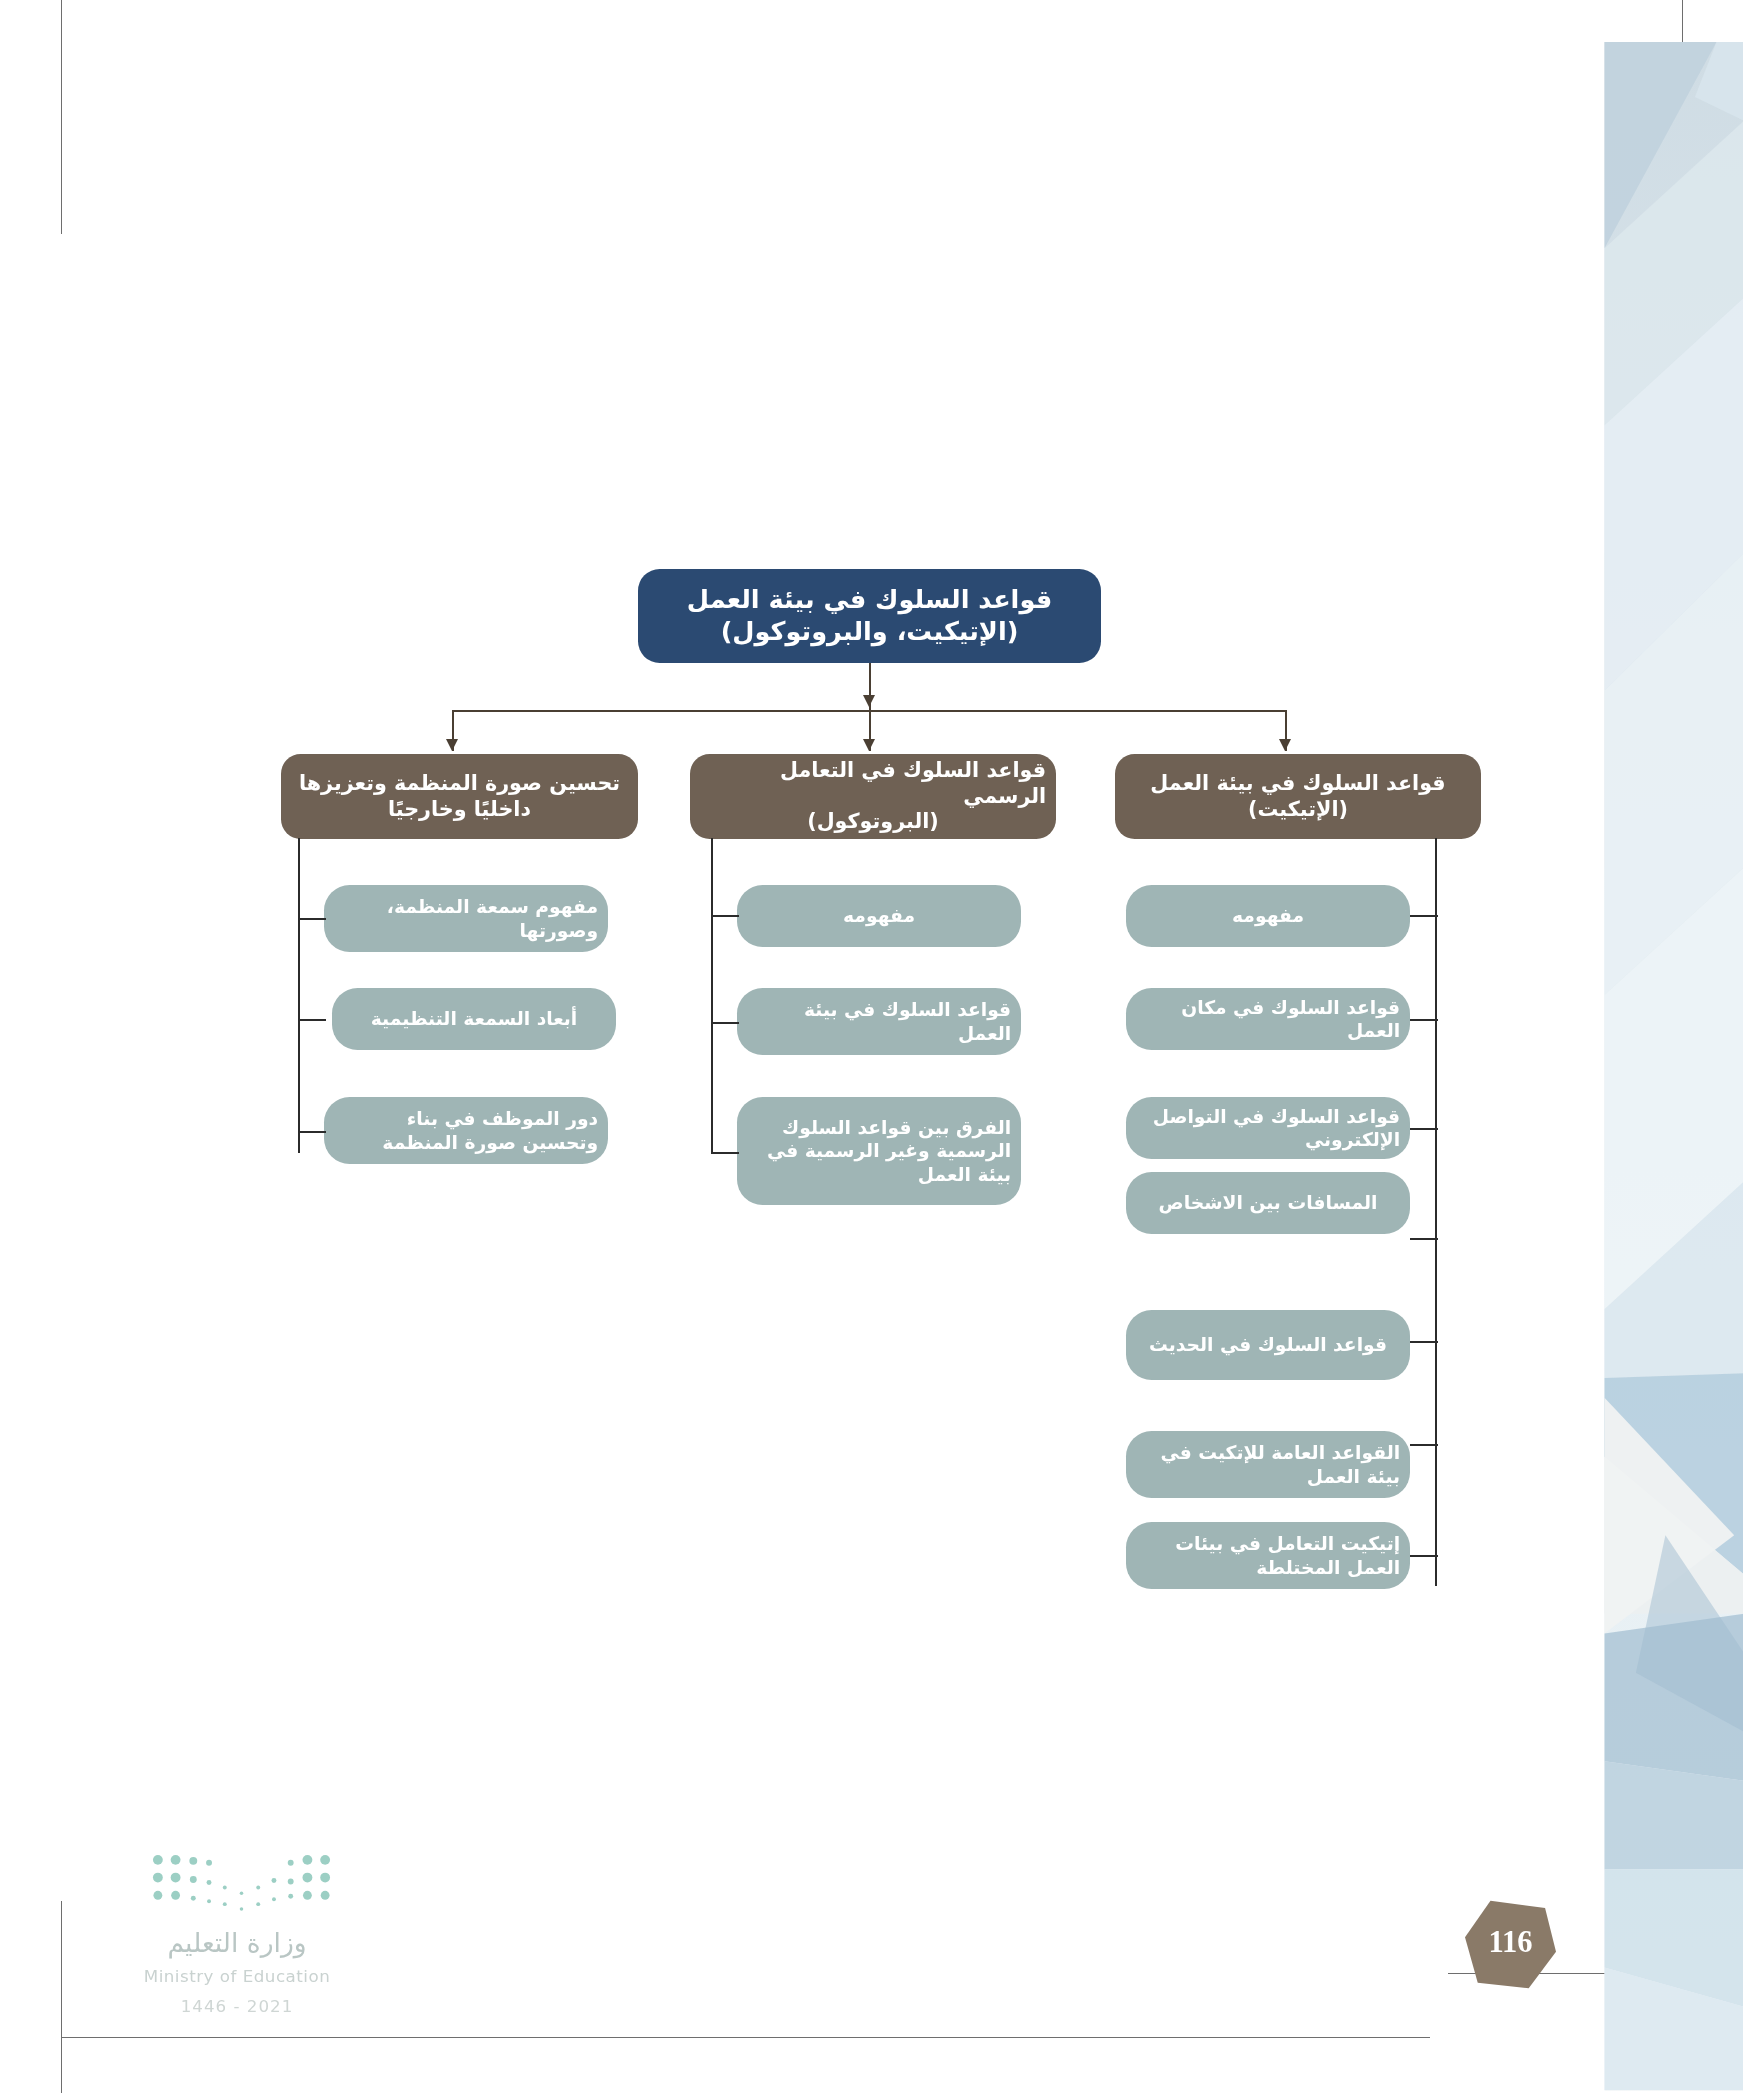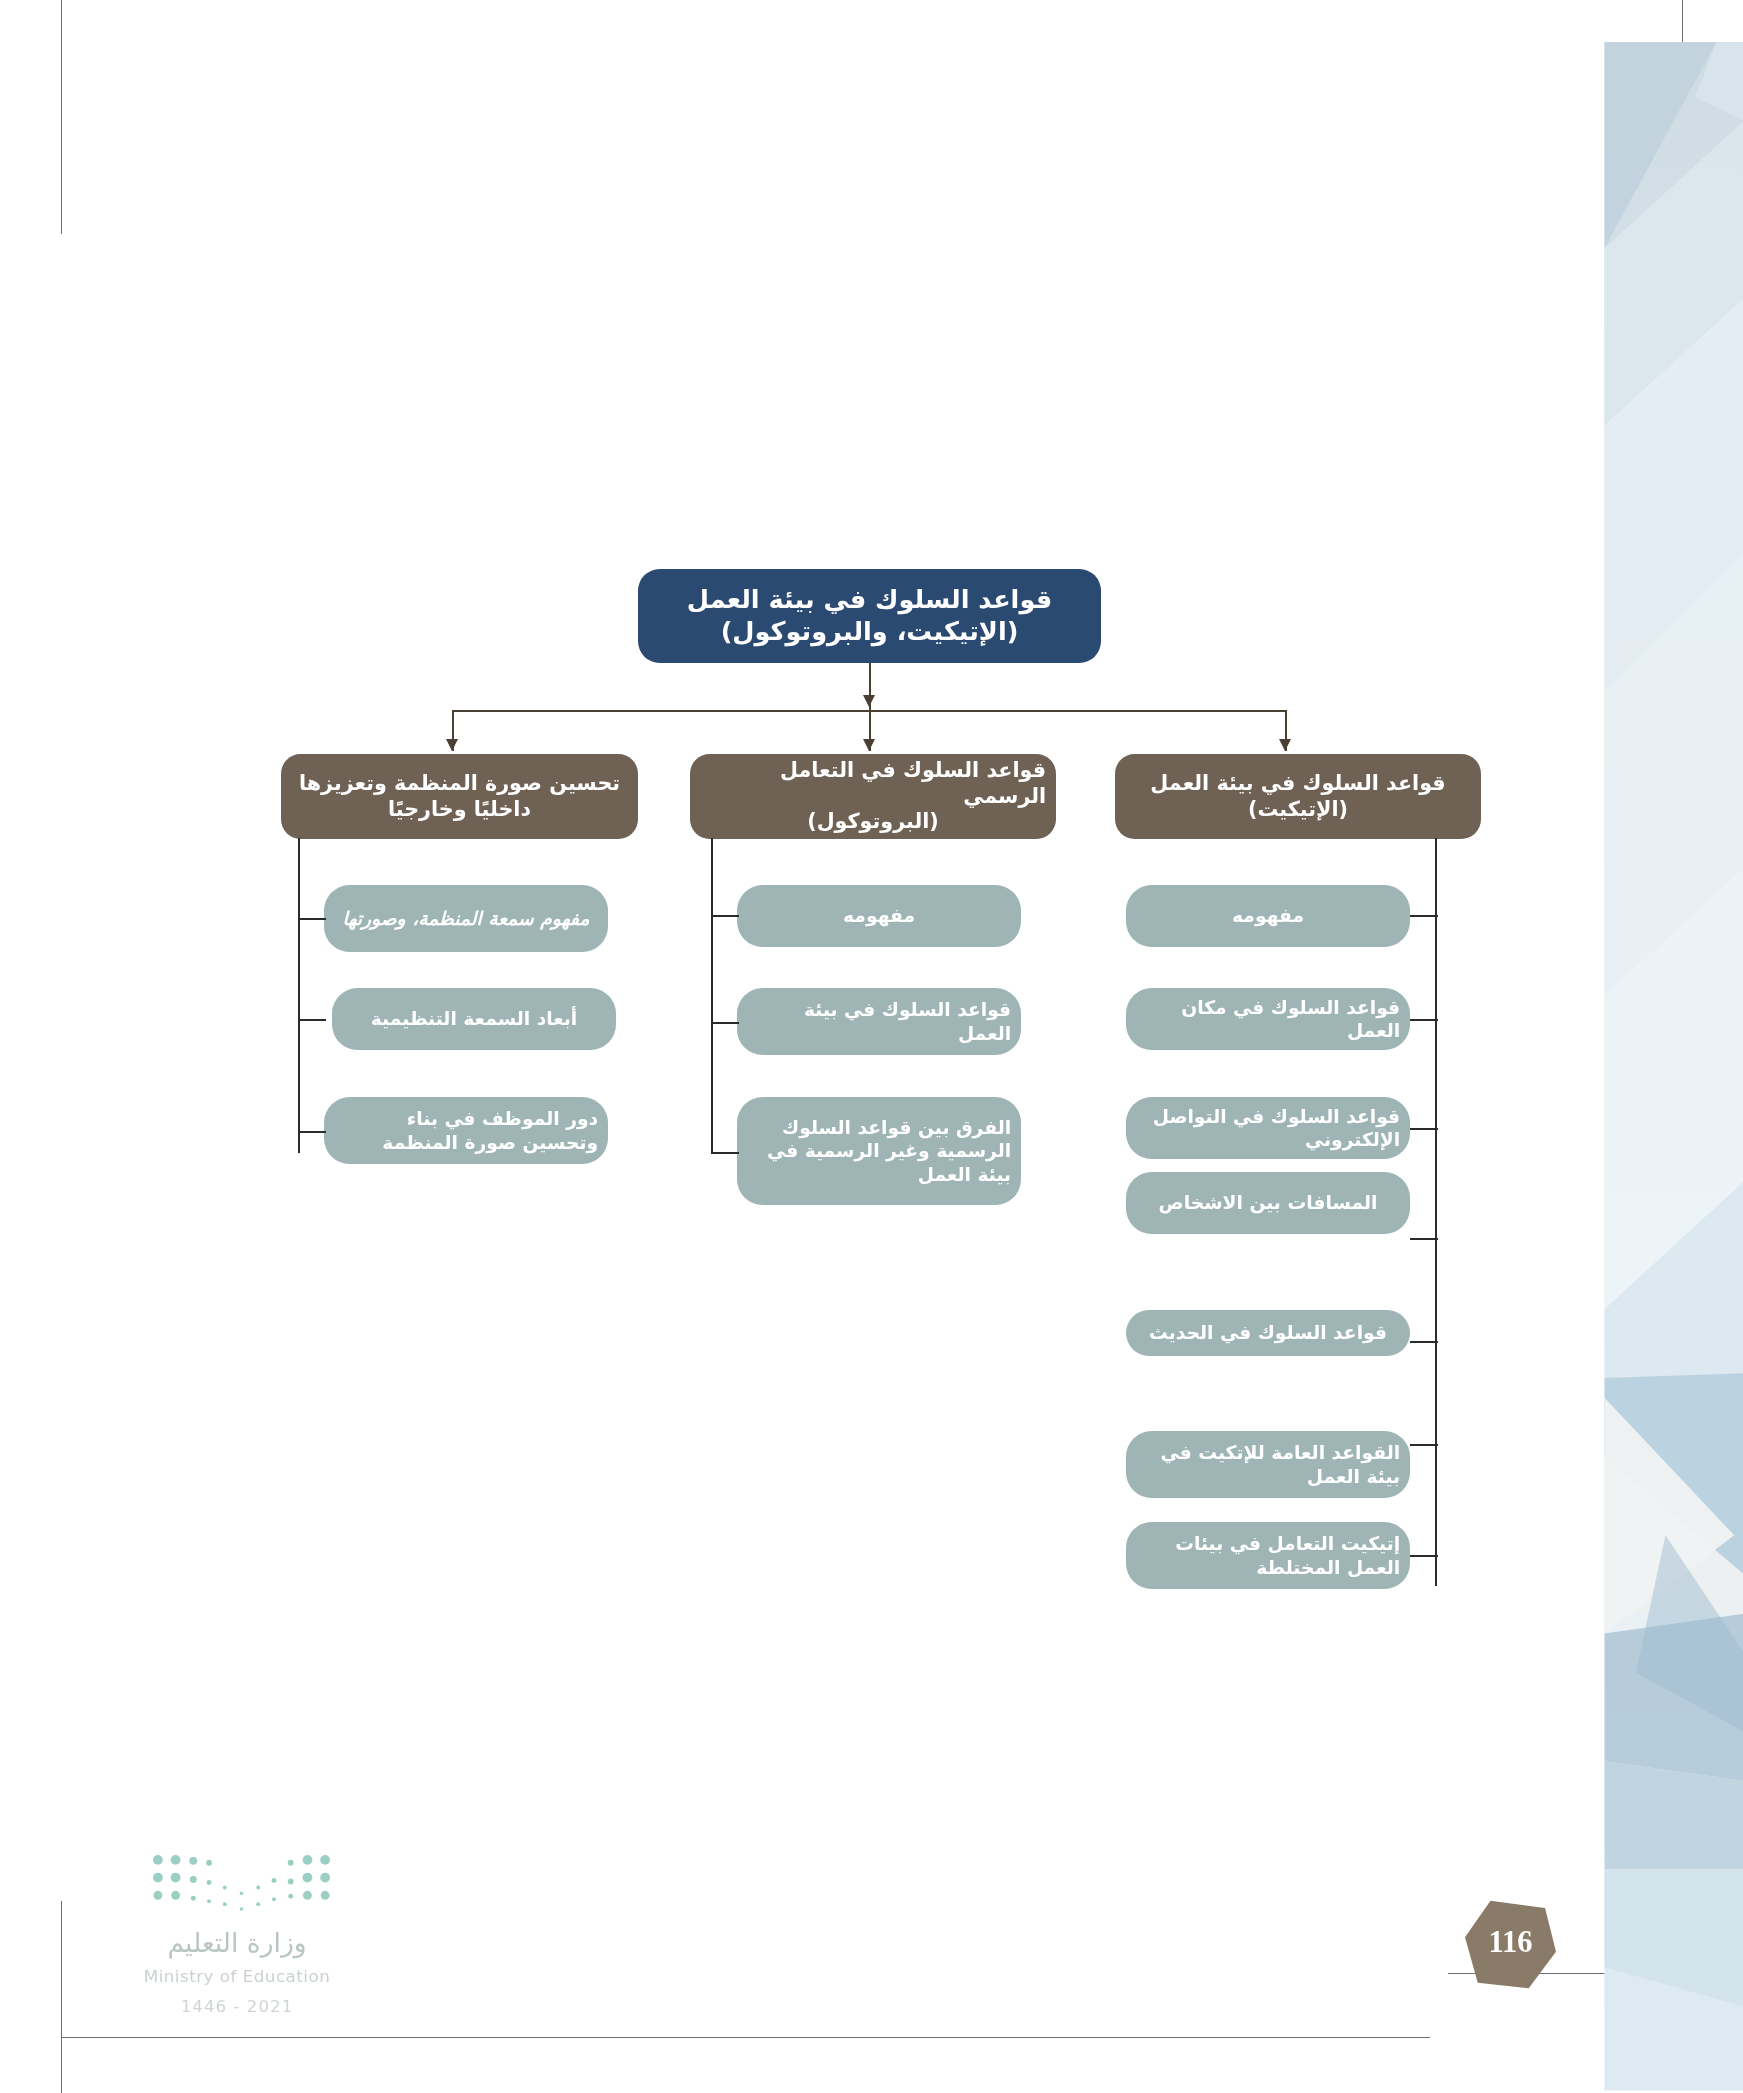--- a/index.html
+++ b/index.html
@@ -255,21 +255,21 @@
     <div class="node node-leaf" style="left:1126px; top:1097px; width:284px; height:62px;">
       <span>قواعد السلوك في التواصل الإلكتروني</span>
     </div>
     <div class="conn-thin h" style="left:1410px; top:1128px; width:27.6px;"></div>
 
     <div class="node node-leaf" style="left:1126px; top:1172px; width:284px; height:62px;">
       <span>المسافات بين الاشخاص</span>
     </div>
     <div class="conn-thin h" style="left:1410px; top:1238px; width:27.6px;"></div>
 
-    <div class="node node-leaf" style="left:1126px; top:1310px; width:284px; height:46px;">
+    <div class="node node-leaf" style="left:1126px; top:1310px; width:284px; height:70px;">
       <span>قواعد السلوك في الحديث</span>
     </div>
     <div class="conn-thin h" style="left:1410px; top:1341px; width:27.6px;"></div>
 
     <div class="node node-leaf" style="left:1126px; top:1411px; width:284px; height:67px;margin-top:20px;">
       <span>القواعد العامة للإتكيت في بيئة العمل</span>
     </div>
     <div class="conn-thin h" style="left:1410px; top:1444px; width:27.6px;"></div>
 
     <div class="node node-leaf" style="left:1126px; top:1522px; width:284px; height:67px;">
@@ -299,21 +299,21 @@
     </div>
     <div class="conn-thin h" style="left:711px; top:1152px; width:27.6px;"></div>
 
     <div class="node node-branch" style="left:281px; top:754px; width:357px; height:85px; flex-direction:column;">
       <div>تحسين صورة المنظمة وتعزيزها</div>
       <div>داخليًا وخارجيًا</div>
     </div>
 
     <div class="conn-thin v" style="left:298px; top:838px; height:315px;"></div>
 
-    <div class="node node-leaf" style="left:324px; top:885px; width:284px; height:67px;font-style:italic;">
+    <div class="node node-leaf" style="left:324px; top:885px; width:284px; height:67px;">
       <span>مفهوم سمعة المنظمة، وصورتها</span>
     </div>
     <div class="conn-thin h" style="left:298px; top:918px; width:27.6px;"></div>
 
     <div class="node node-leaf" style="left:332px; top:988px; width:284px; height:62px;">
       <span>أبعاد السمعة التنظيمية</span>
     </div>
     <div class="conn-thin h" style="left:298px; top:1019px; width:27.6px;"></div>
 
     <div class="node node-leaf" style="left:324px; top:1097px; width:284px; height:67px;">

